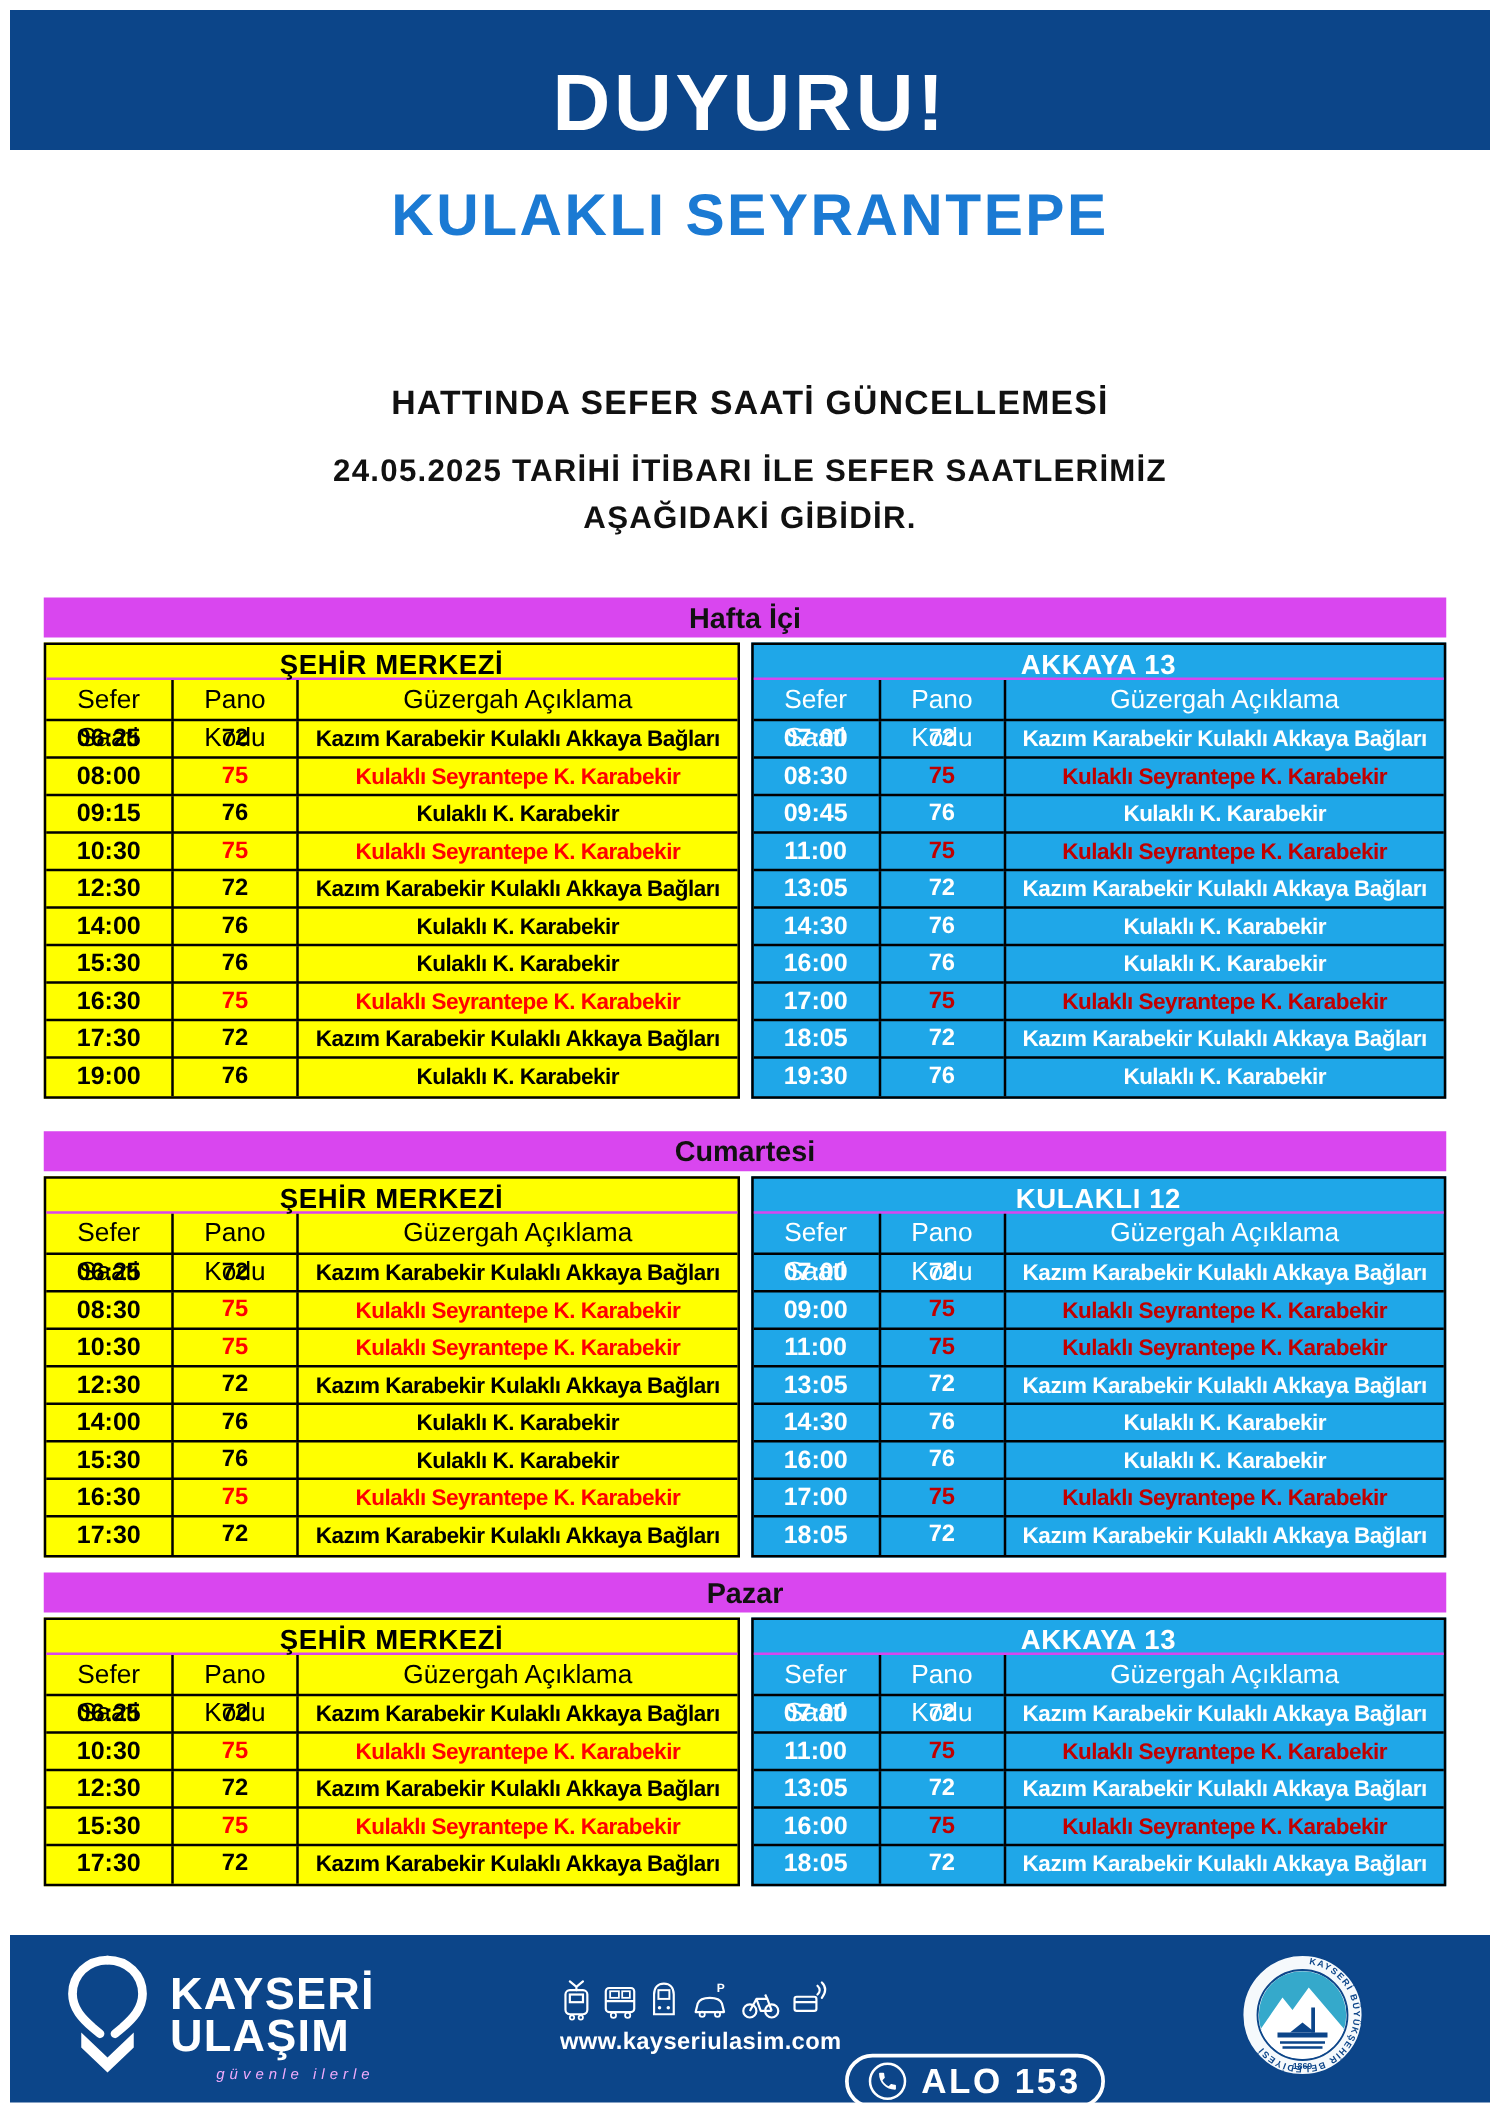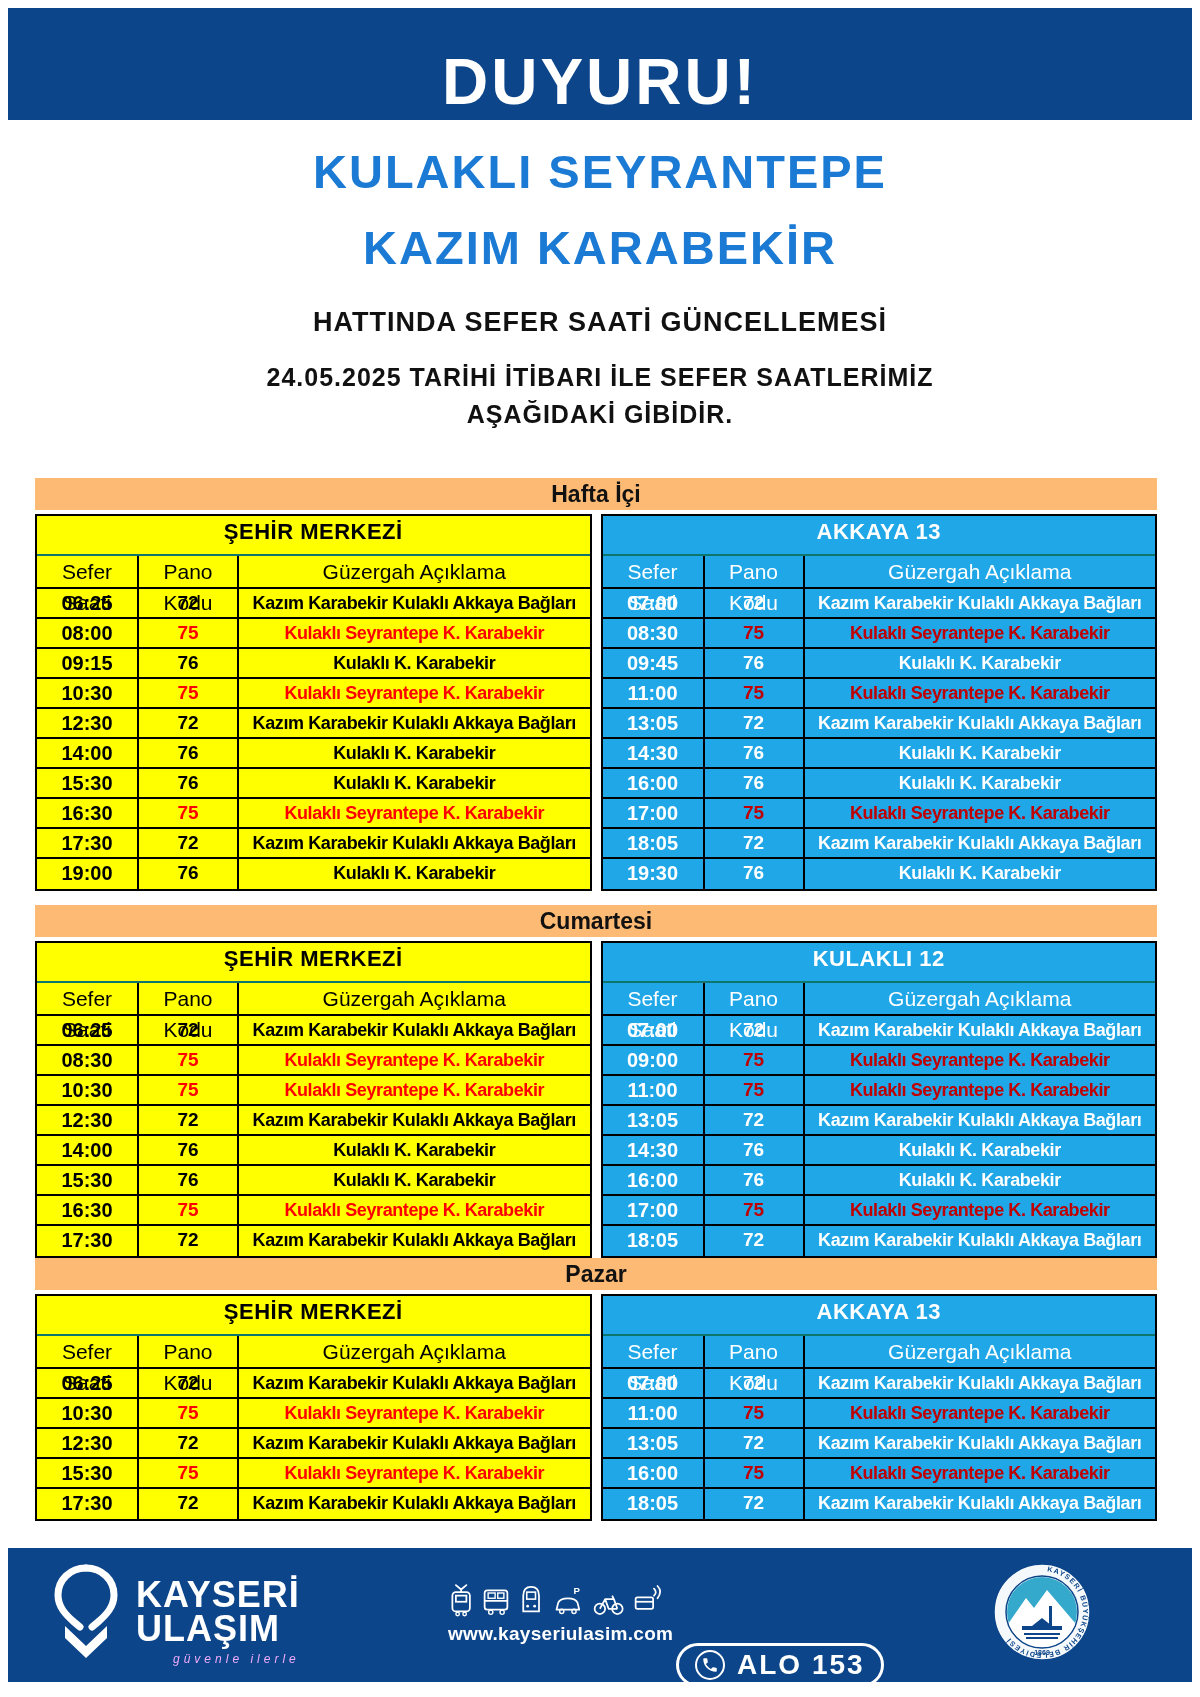--- a/index.html
+++ b/index.html
@@ -14,28 +14,28 @@
   
   .h-line { position:absolute; left:0; width:100%; text-align:center; font-weight:bold; }
   .h1a { top:144px; font-size:47px; color:#1b7ad3; letter-spacing:2px; }
   .h1b { top:220px; font-size:47px; color:#1b7ad3; letter-spacing:2px; }
   .h2  { top:307px; font-size:27px; color:#111; letter-spacing:1px; }
   .h3  { top:363px; font-size:25px; color:#111; letter-spacing:1px; }
   .h4  { top:400px; font-size:25px; color:#111; letter-spacing:1px; }
 
   
   .section { position:absolute; left:35px; width:1122px; }
-  .day-band { height:32px; line-height:32px; background:#fdba74; text-align:center;
+  .day-band { height:32px; line-height:32px; background:#d946ef; text-align:center;
               font-size:23px; font-weight:bold; color:#111; }
   .tables { display:flex; gap:9px; margin-top:4px; }
   .half { flex:1; border:2px solid #000; }
   .half.yellow { background:#ffff00; color:#000; }
   .half.blue   { background:#1fa7e8; color:#fff; }
-  .group-header { height:40px; line-height:32px; text-align:center; font-size:22px;
-                  font-weight:bold; border-bottom:2px solid #0f766e; letter-spacing:0.5px; }
+  .group-header { height:28px; line-height:32px; text-align:center; font-size:22px;
+                  font-weight:bold; border-bottom:2px solid #d946ef; letter-spacing:0.5px; }
   .col-headers, .trow { display:grid; grid-template-columns:100px 100px 1fr; }
   .col-headers > div { height:33px; line-height:31px; text-align:center; font-size:21px;
                        font-weight:normal; border-bottom:2px solid #000; }
   .col-headers > div + div, .trow > div + div { border-left:2px solid #000; }
   .trow > div { height:30px; line-height:28px; text-align:center; font-weight:bold;
                 border-bottom:2px solid #000; white-space:nowrap; overflow:hidden; }
   .rows .trow:last-child > div { border-bottom:none; }
   .cell.time { font-size:20px; }
   .cell.code { font-size:19px; }
   .cell.route { font-size:18px; letter-spacing:-0.4px; }
@@ -64,21 +64,20 @@
 </head>
 <body>
 
 <div class="page">
 
   <div class="banner">
     <div class="banner-title">DUYURU!</div>
   </div>
 
   <div class="h-line h1a">KULAKLI SEYRANTEPE</div>
-  <div class="h-line h1b">KAZIM KARABEKİR</div>
   <div class="h-line h2">HATTINDA SEFER SAATİ GÜNCELLEMESİ</div>
   <div class="h-line h3">24.05.2025 TARİHİ İTİBARI İLE SEFER SAATLERİMİZ</div>
   <div class="h-line h4">AŞAĞIDAKİ GİBİDİR.</div>
 
   <div class="section" style="top:478px">
     <div class="day-band">Hafta İçi</div>
     <div class="tables">
       <div class="half yellow">
         <div class="group-header">ŞEHİR MERKEZİ</div>
         <div class="col-headers">

